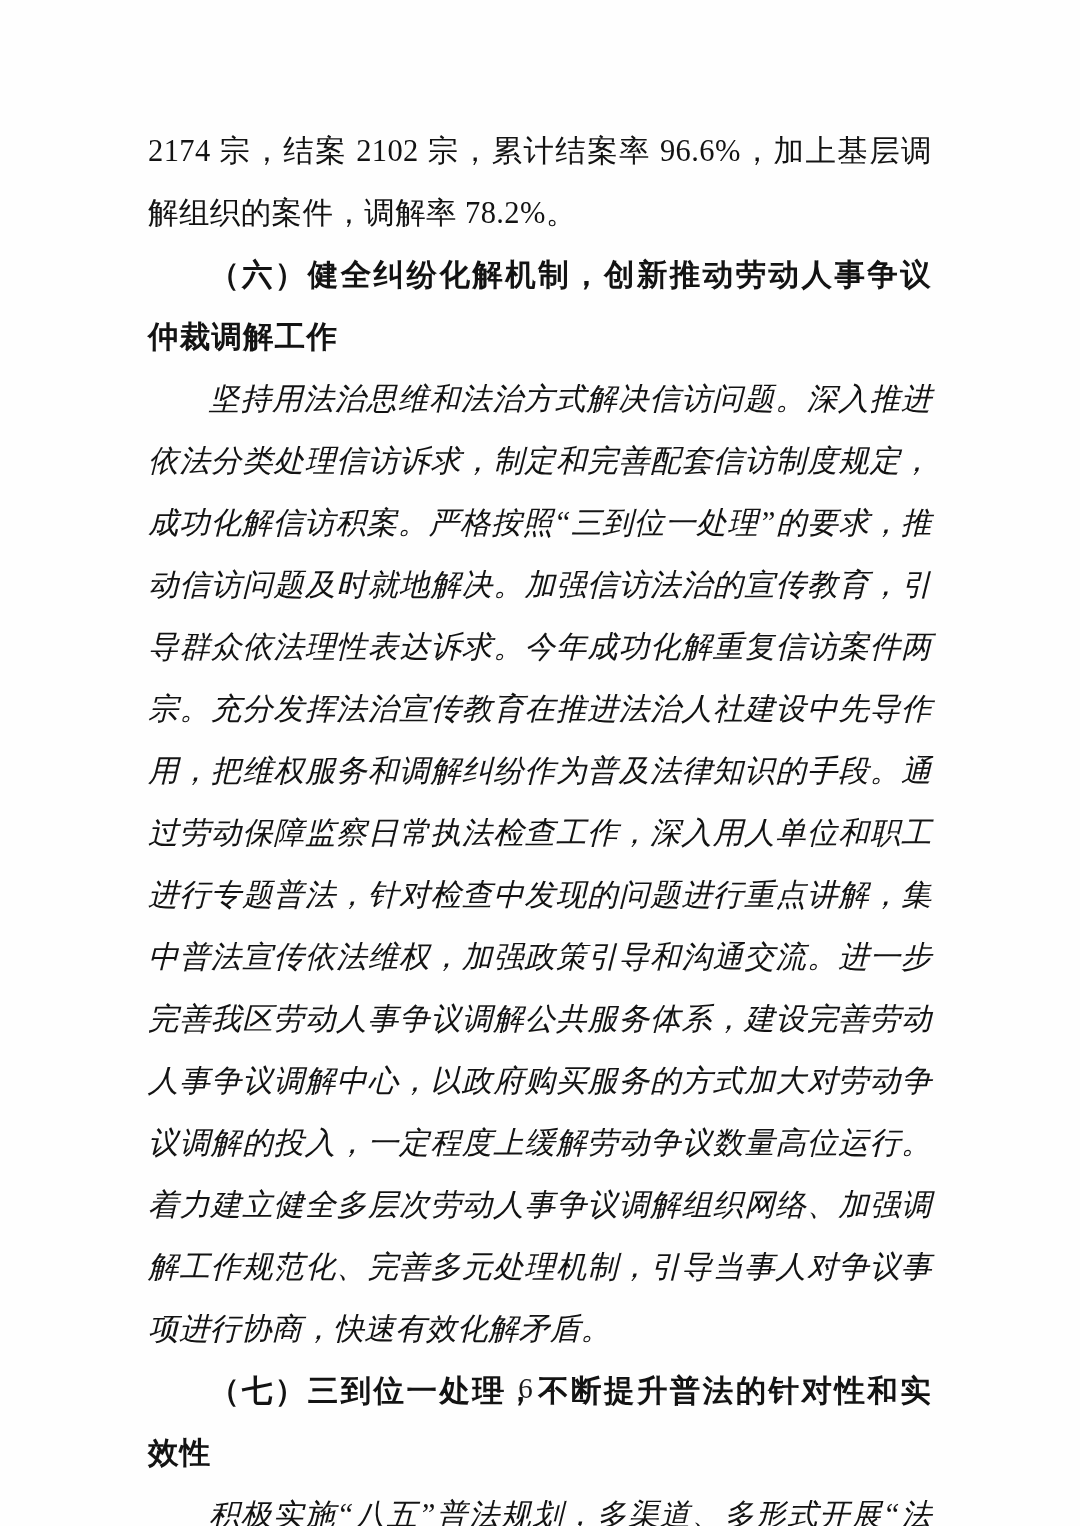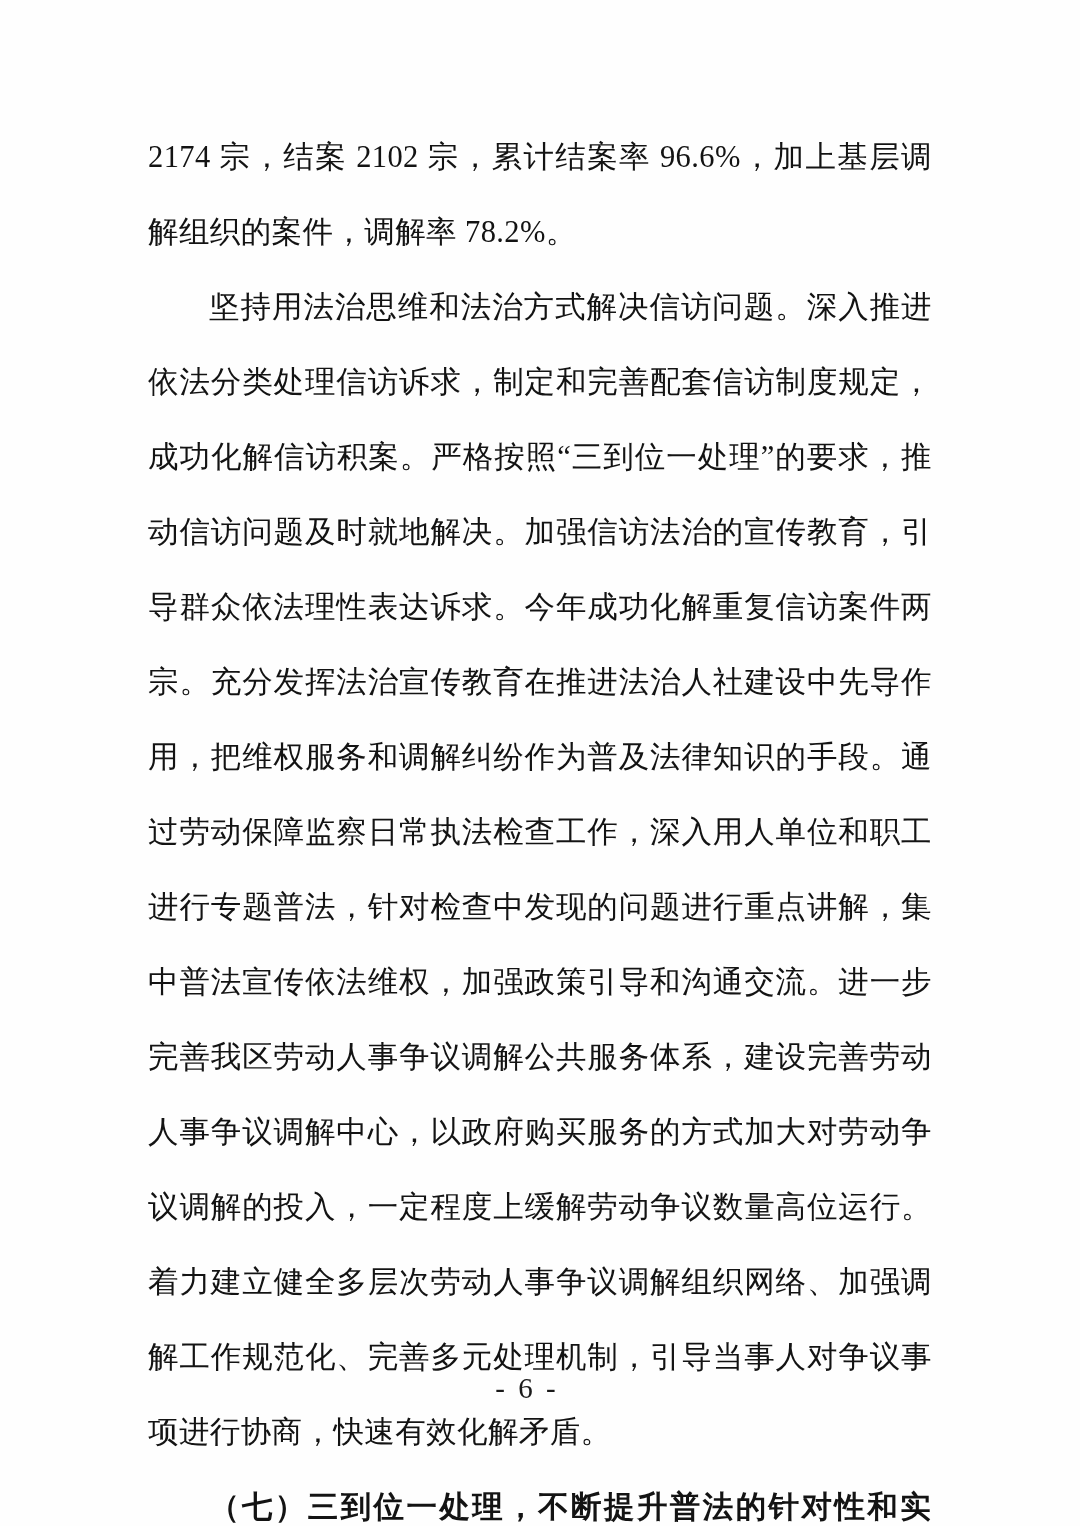--- a/index.html
+++ b/index.html
@@ -19,28 +19,29 @@
   }
   .content {
     position: absolute;
     left: 148px;
     top: 120px;
     width: 784px;
   }
   p {
     margin: 0;
     font-size: 30.5px;
-    line-height: 75px;
+    line-height: 62px;
     letter-spacing: 0.4px;
     text-align: justify;
     text-justify: inter-ideograph;
     color: #131313;
   }
   p.indent {
     text-indent: 61px;
+    font-style: italic;
   }
   p.heading {
     font-weight: bold;
     text-indent: 61px;
     letter-spacing: 1.2px;
   }
   .pagenum {
     position: absolute;
     left: 0;
     right: 0;
@@ -55,20 +56,21 @@
     display: inline-block;
     margin-left: -26px;
   }
 </style>
 </head>
 <body>
 
 <div class="page">
   <div class="content">
     <p class="body">2174 宗，结案 2102 宗，累计结案率 96.6%，加上基层调解组织的案件，调解率 78.2%。</p>
+    <p class="heading">（六）健全纠纷化解机制，创新推动劳动人事争议仲裁调解工作</p>
     <p class="indent">坚持用法治思维和法治方式解决信访问题。深入推进依法分类处理信访诉求，制定和完善配套信访制度规定，成功化解信访积案。严格按照“三到位一处理”的要求，推动信访问题及时就地解决。加强信访法治的宣传教育，引导群众依法理性表达诉求。今年成功化解重复信访案件两宗。充分发挥法治宣传教育在推进法治人社建设中先导作用，把维权服务和调解纠纷作为普及法律知识的手段。通过劳动保障监察日常执法检查工作，深入用人单位和职工进行专题普法，针对检查中发现的问题进行重点讲解，集中普法宣传依法维权，加强政策引导和沟通交流。进一步完善我区劳动人事争议调解公共服务体系，建设完善劳动人事争议调解中心，以政府购买服务的方式加大对劳动争议调解的投入，一定程度上缓解劳动争议数量高位运行。着力建立健全多层次劳动人事争议调解组织网络、加强调解工作规范化、完善多元处理机制，引导当事人对争议事项进行协商，快速有效化解矛盾。</p>
     <p class="heading">（七）三到位一处理，不断提升普法的针对性和实效性</p>
     <p class="indent">积极实施“八五”普法规划，多渠道、多形式开展“法律六进”活动，打造人力资源和社会保障法治宣传教育品牌。一方面，依托微信公众号“葵乡人才与就业”加强劳动保障普法</p>
   </div>
   <div class="pagenum">
     <span class="pagenum-inner">- 6 -</span>
   </div>
 </div>
 
 </body></html>

